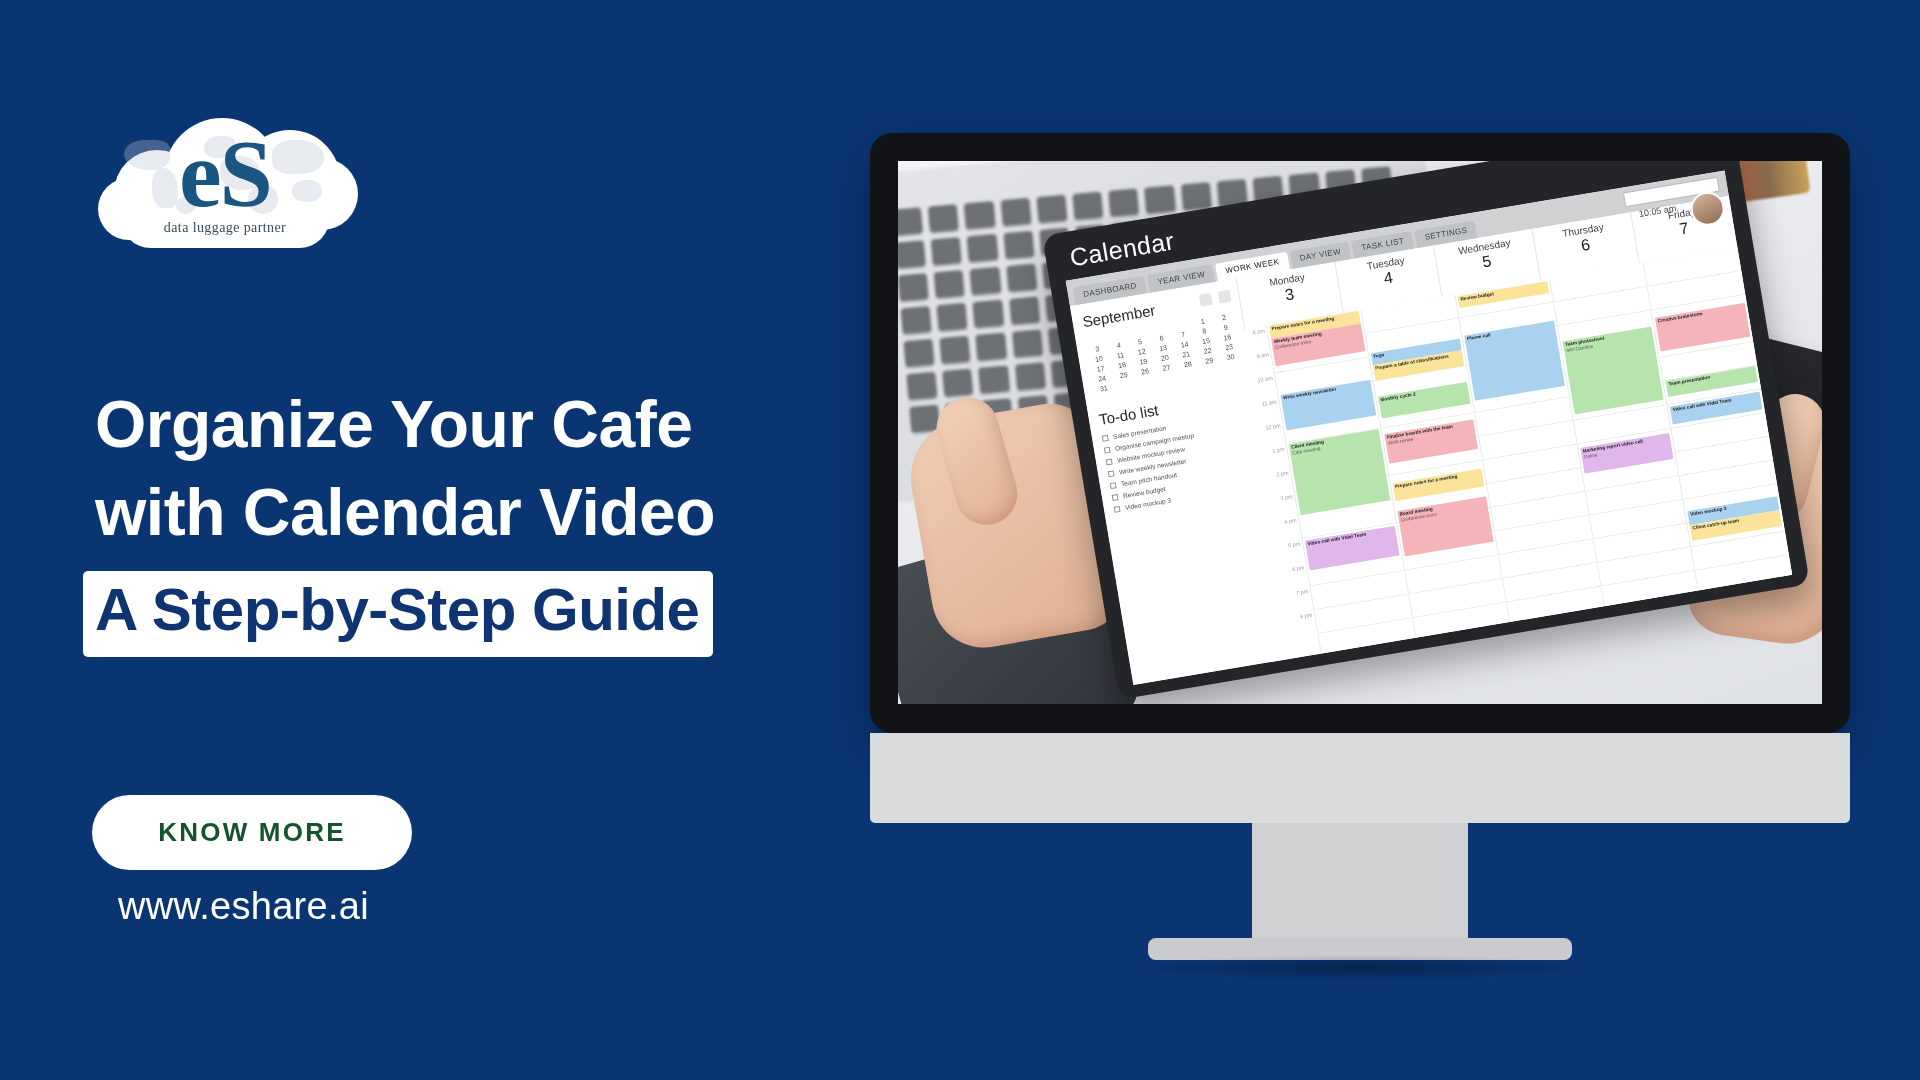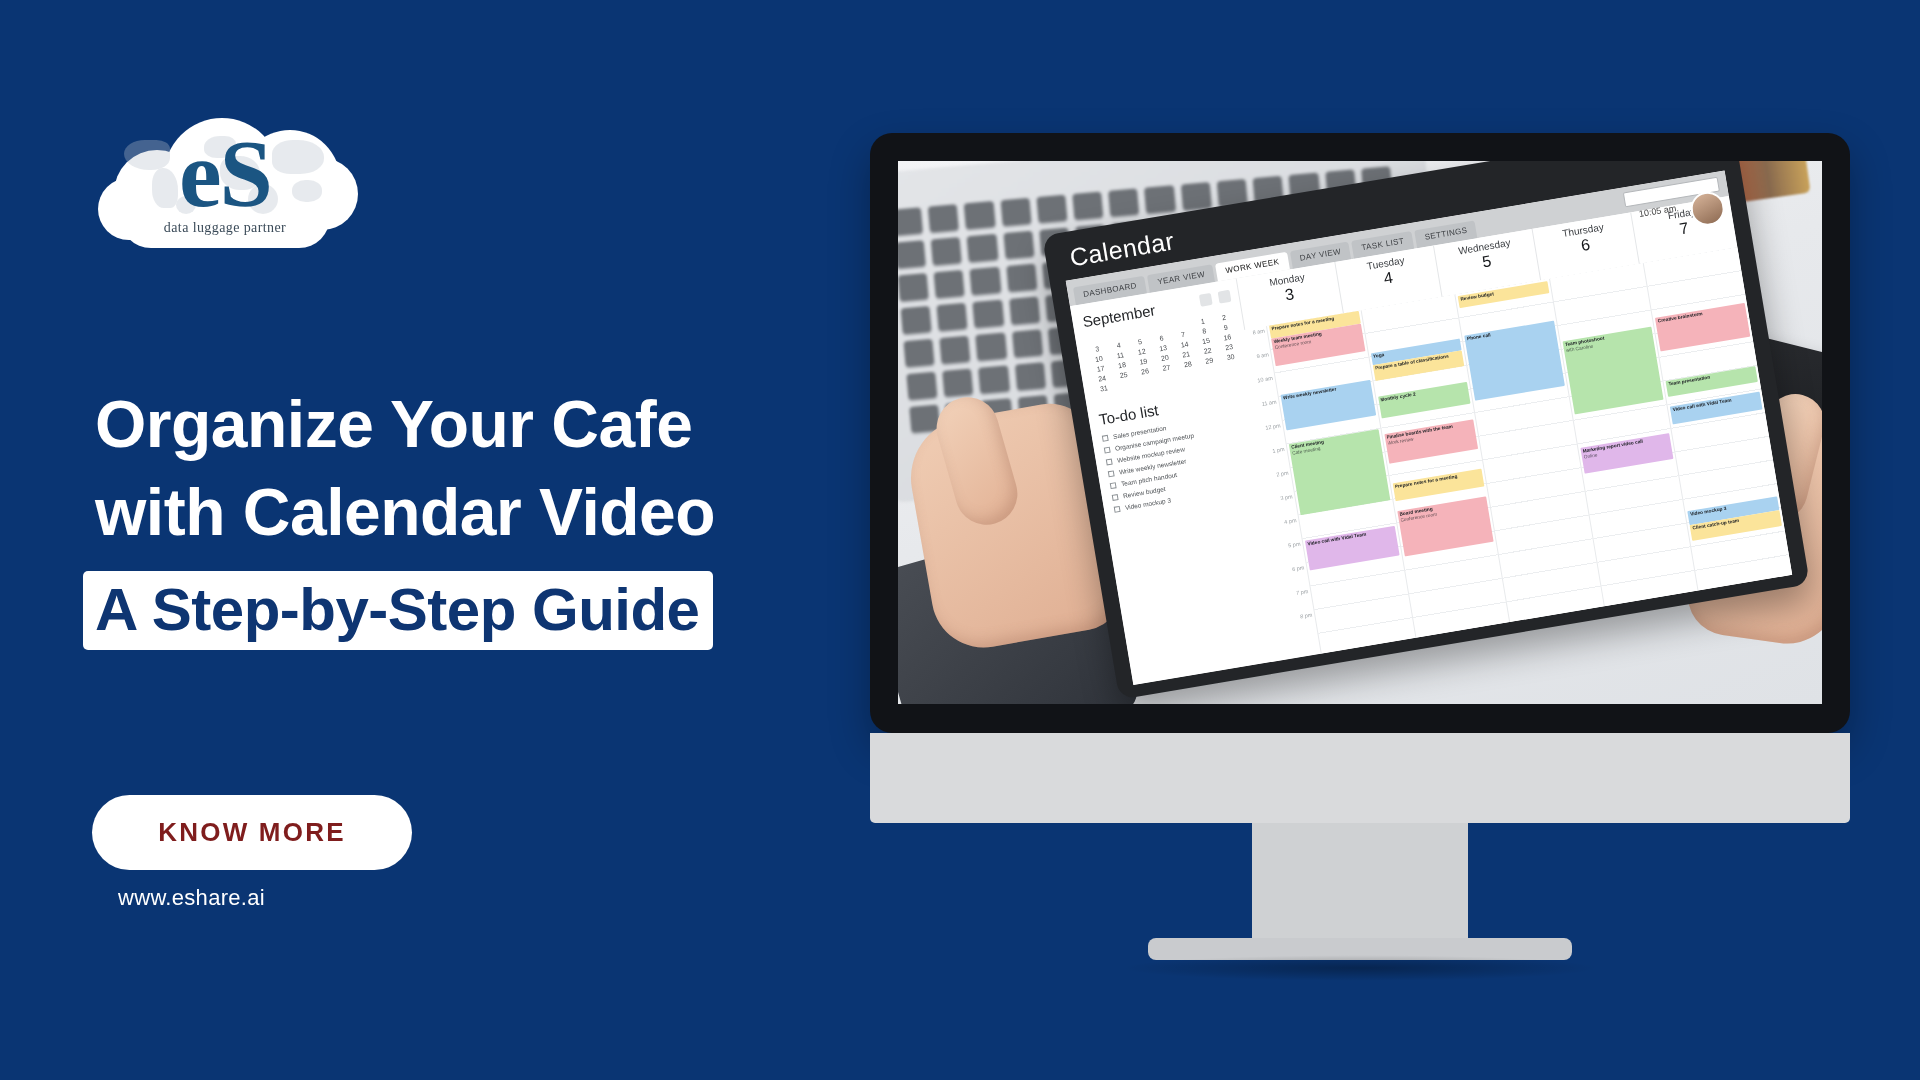--- a/index.html
+++ b/index.html
@@ -63,40 +63,40 @@
     font-weight:700;
     font-size:66px;
     line-height:1.34;
     letter-spacing:-.5px;
     white-space:nowrap;
   }
   #subline-box {
     display:inline-block;
     background:#ffffff;
     border-radius:5px;
-    padding:8px 14px 10px 12px;
+    padding:8px 14px 17px 12px;
     margin-top:14px;
     margin-left:-12px;
   }
   #subline-box .hl-line { color:#0e3572; font-size:60px; line-height:1.02; }
 
   
   #cta-button {
     position:absolute; left:92px; top:795px;
     width:320px; height:75px;
     background:#ffffff; border-radius:40px;
     display:flex; align-items:center; justify-content:center;
     cursor:pointer;
   }
   #cta-button span {
-    color:#7f1d1d; font-weight:700; font-size:26px; letter-spacing:2.2px;
+    color:#14532d; font-weight:700; font-size:26px; letter-spacing:2.2px;
   }
   #site-url {
     position:absolute; left:118px; top:885px;
-    color:#ffffff; font-size:22px; letter-spacing:.3px;
+    color:#ffffff; font-size:38px; letter-spacing:.3px;
   }
 
   
   #monitor { position:absolute; left:870px; top:133px; width:980px; height:790px; }
   #monitor-bezel {
     position:absolute; left:0; top:0; width:980px; height:600px;
     background:#111317; border-radius:22px;
     box-shadow:0 18px 40px rgba(0,0,0,.30);
   }
   #monitor-screen {

